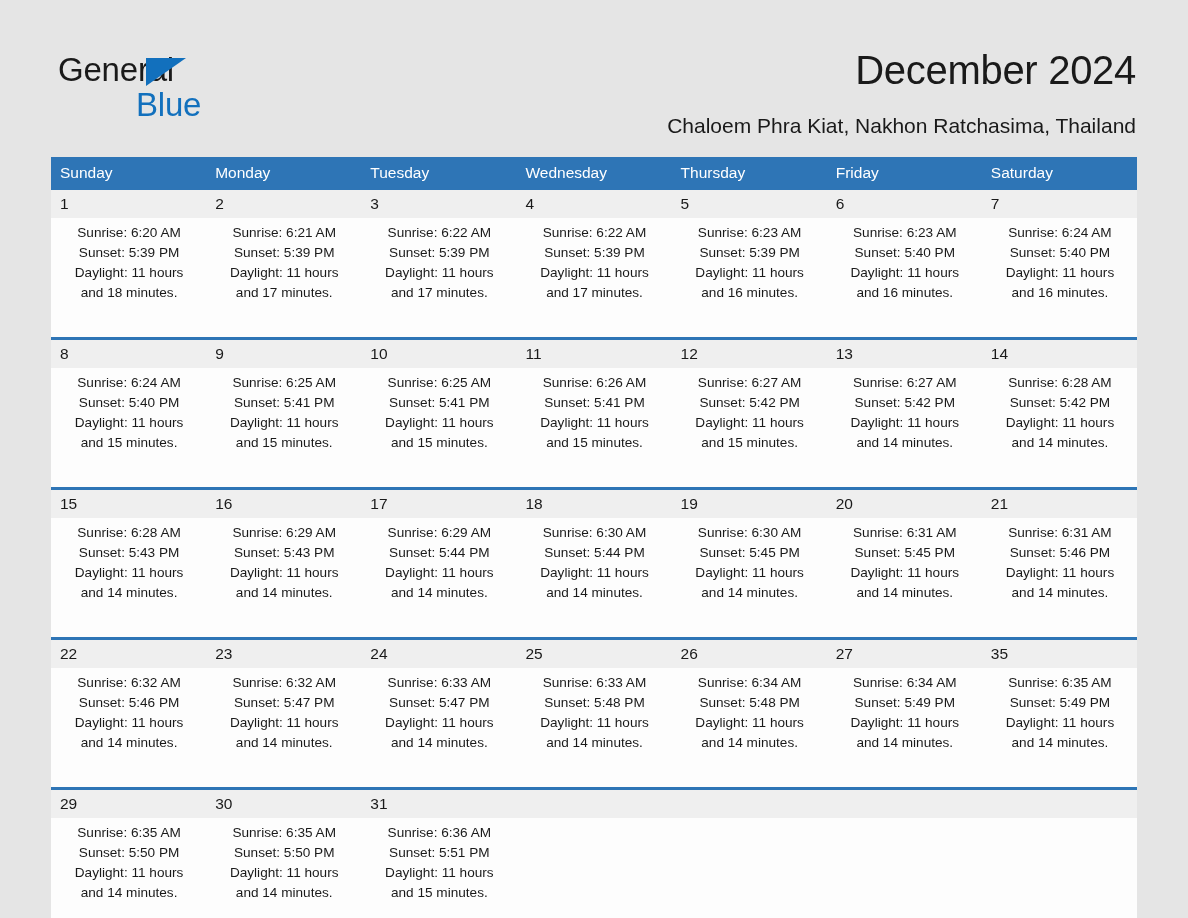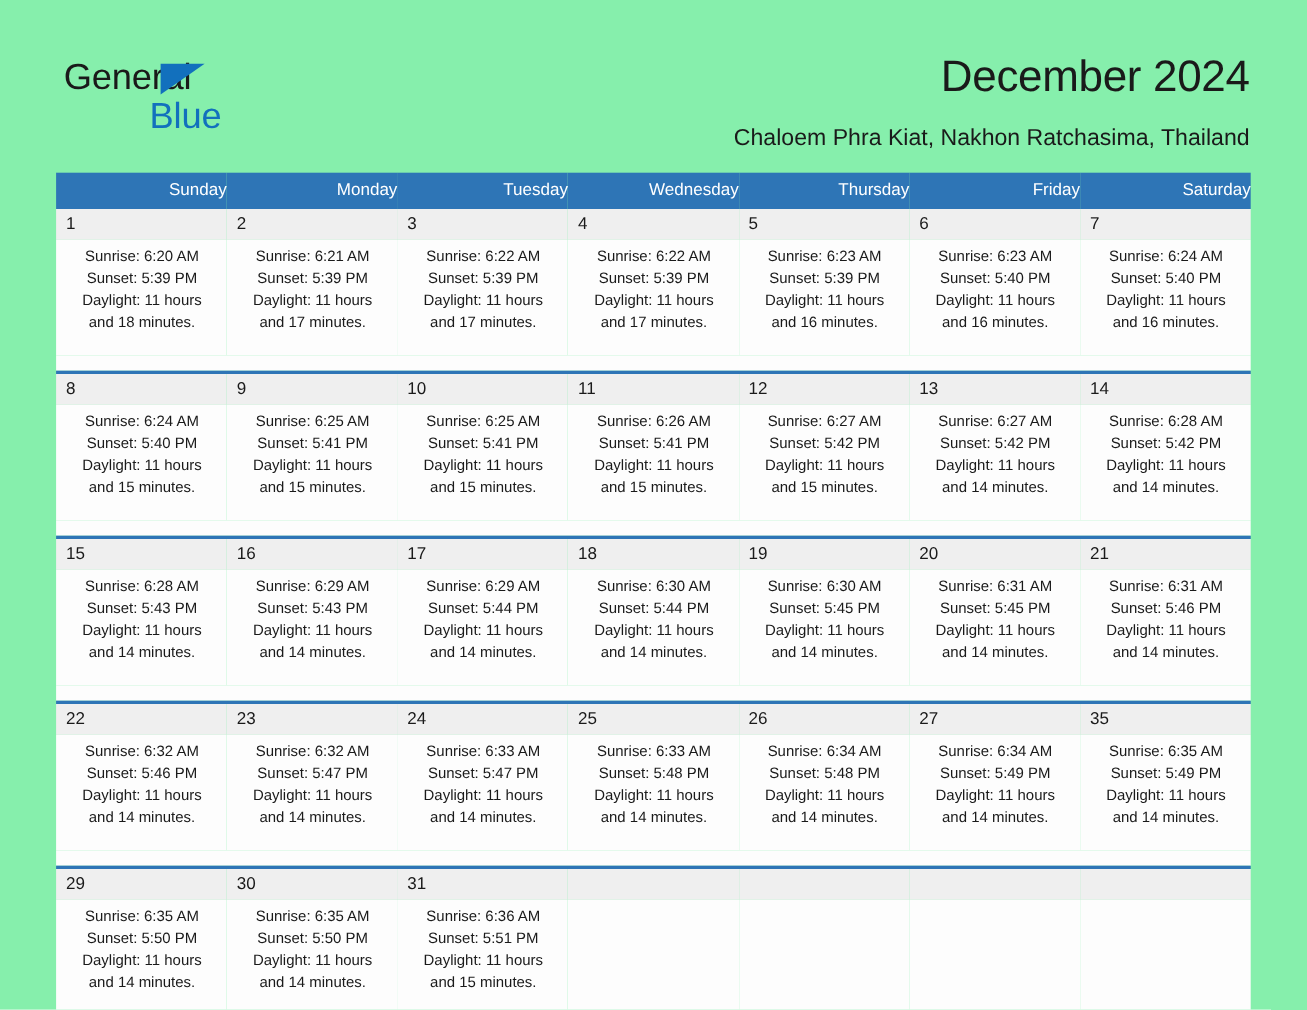--- a/index.html
+++ b/index.html
@@ -8,21 +8,21 @@
     padding: 0;
     background: #ffffff;
     width: 1188px;
     height: 918px;
     font-family: "Liberation Sans", sans-serif;
   }
   .page {
     position: relative;
     width: 1188px;
     height: 918px;
-    background: #86efac;
+    background: #e5e5e5;
     overflow: hidden;
   }
 
   
   .top {
     position: relative;
     height: 105px;
   }
   .logo {
     position: absolute;
@@ -83,21 +83,21 @@
   .cal-table {
     width: 100%;
     border-collapse: collapse;
     table-layout: fixed;
   }
   thead th {
     background: #2e75b6;
     color: #ffffff;
     font-weight: normal;
     font-size: 15.5px;
-    text-align: right;
+    text-align: left;
     padding: 7px 0 8px 9px;
     border: none;
   }
   .weekrow-sep td {
     padding: 0;
     height: 3px;
     background: #2e75b6;
     border: none;
   }
   .daynum td {

